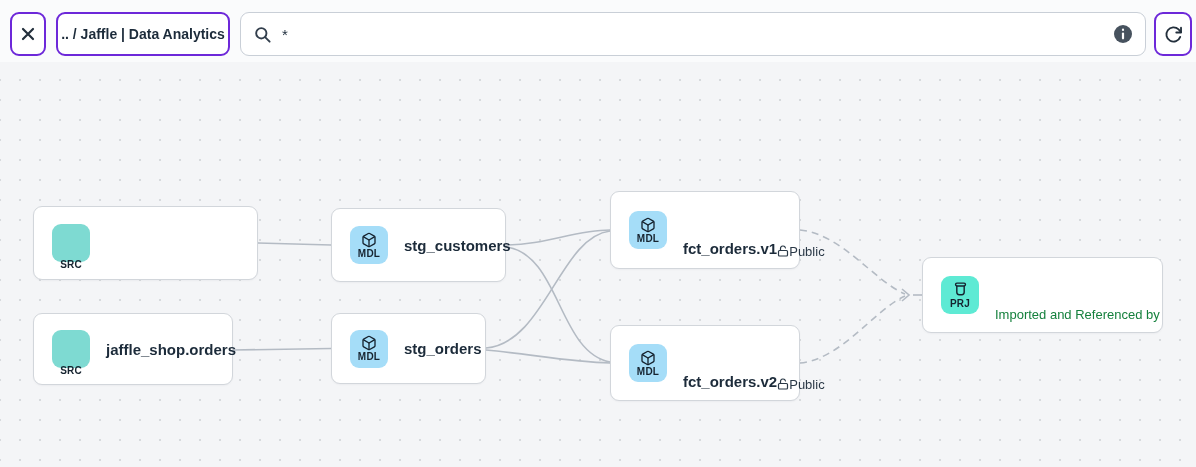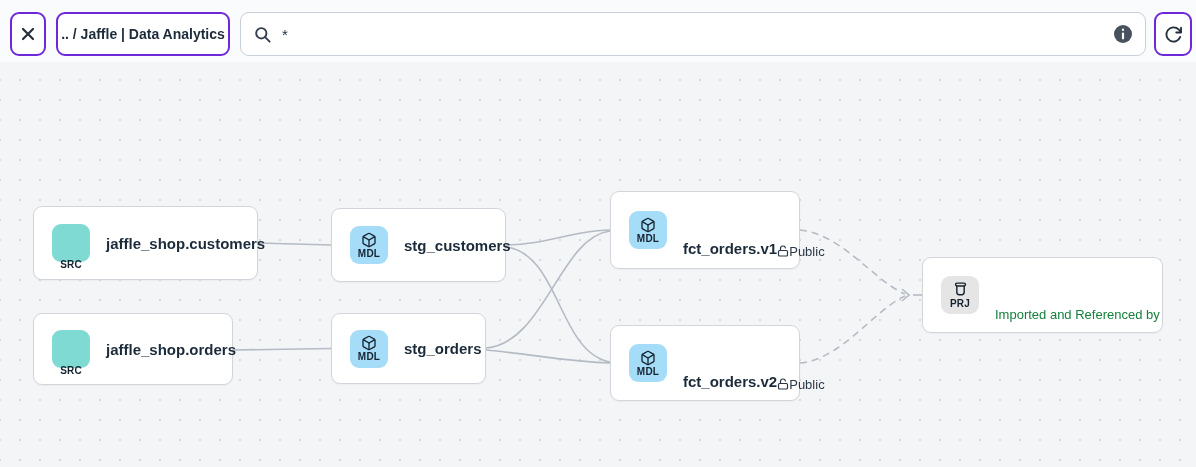--- a/index.html
+++ b/index.html
@@ -32,21 +32,21 @@
   
   .node { position:absolute; background:#fff; border:1px solid #d2d6db; border-radius:9px;
     display:flex; align-items:center; gap:16px; padding:0 18px;
     box-shadow:0 1px 2px rgba(20,32,45,.04); cursor:pointer; }
   .badge { width:38px; height:38px; border-radius:9px; flex:0 0 38px;
     display:flex; flex-direction:column; align-items:center; justify-content:center; gap:1px; }
   .badge .b-label { font-size:10px; font-weight:600; color:#16232f; line-height:1;
     letter-spacing:.2px; }
   .badge.src { background:#7edad2;gap:44px; }
   .badge.mdl { background:#a5ddf8; }
-  .badge.prj { background:#e5e5e5; }
+  .badge.prj { background:#5eead4; }
   .n-label { font-size:15px; font-weight:600; color:#1c2b3a; white-space:nowrap; }
   .n-sub { display:flex; align-items:center; gap:0; margin-top:4px;
     font-size:13px; font-weight:400; color:#2b3947; }
   .n-col { display:flex; flex-direction:row; justify-content:center;margin-top:38px; }
   .prj-title { font-size:13px; font-weight:400; color:#15803d; white-space:nowrap; }
   .prj-name { font-size:17px; font-weight:600; color:#1c2b3a; margin-top:3px; white-space:nowrap; }
 </style>
 </head>
 <body>
 
@@ -110,21 +110,20 @@
 
   <div class="node" style="left:33px; top:144px; width:225px; height:74px;">
     <span class="badge src">
       <svg width="16" height="16" viewBox="0 0 24 24" fill="none" stroke="#16232f" stroke-width="2">
         <ellipse cx="12" cy="5" rx="8" ry="3"></ellipse>
         <path d="M20 5v14c0 1.7-3.6 3-8 3s-8-1.3-8-3V5"></path>
         <path d="M4 12c0 1.7 3.6 3 8 3s8-1.3 8-3"></path>
       </svg>
       <span class="b-label">SRC</span>
     </span>
-    <span class="n-label">jaffle_shop.customers</span>
   </div>
 
   <div class="node" style="left:33px; top:251px; width:200px; height:72px;">
     <span class="badge src">
       <svg width="16" height="16" viewBox="0 0 24 24" fill="none" stroke="#16232f" stroke-width="2">
         <ellipse cx="12" cy="5" rx="8" ry="3"></ellipse>
         <path d="M20 5v14c0 1.7-3.6 3-8 3s-8-1.3-8-3V5"></path>
         <path d="M4 12c0 1.7 3.6 3 8 3s8-1.3 8-3"></path>
       </svg>
       <span class="b-label">SRC</span>

